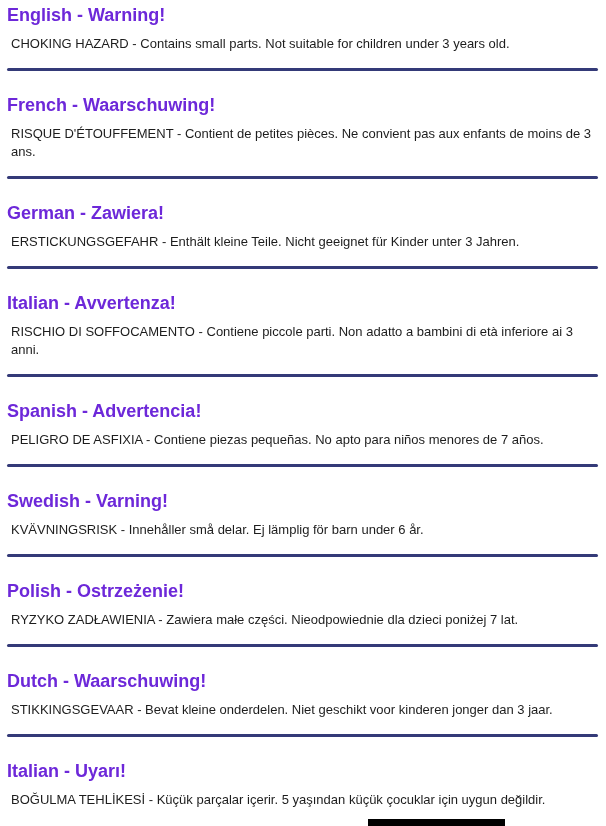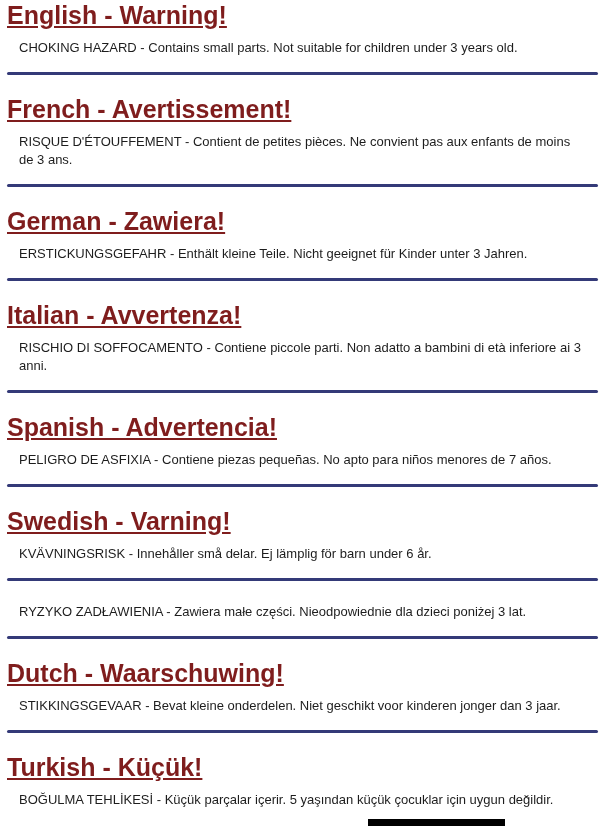--- a/index.html
+++ b/index.html
@@ -11,32 +11,31 @@
     width: 606px;
     height: 826px;
     position: relative;
     overflow: hidden;
     font-family: "Liberation Sans", sans-serif;
   }
   .label-content {
     padding: 3px 8px 0 7px;
   }
   .warn-heading {
-    font-size: 25px;
+    font-size: 18px;
     line-height: 24px;
     font-weight: bold;
-    color: #7f1d1d;
+    color: #6d28d9;
     margin: 0 0 8px 0;
-    text-decoration: underline;
   }
   .warn-body {
     font-size: 13px;
     line-height: 18px;
     color: #1d1d1d;
-    margin: 12px;
+    margin: 4px;
     max-width: 592px;
     font-weight: 500;
   }
   .divider {
     height: 3px;
     background: #343a78;
     border-radius: 2px;
     margin: 15px 0 22px 0;
   }
   .bottom-bar {
@@ -53,21 +52,21 @@
 
 <div class="label-content">
 
   <section class="warn-section">
     <h2 class="warn-heading">English - Warning!</h2>
     <p class="warn-body">CHOKING HAZARD - Contains small parts. Not suitable for children under 3 years old.</p>
   </section>
   <div class="divider"></div>
 
   <section class="warn-section">
-    <h2 class="warn-heading">French - Avertissement!</h2>
+    <h2 class="warn-heading">French - Waarschuwing!</h2>
     <p class="warn-body">RISQUE D'ÉTOUFFEMENT - Contient de petites pièces. Ne convient pas aux enfants de moins de 3 ans.</p>
   </section>
   <div class="divider"></div>
 
   <section class="warn-section">
     <h2 class="warn-heading">German - Zawiera!</h2>
     <p class="warn-body">ERSTICKUNGSGEFAHR - Enthält kleine Teile. Nicht geeignet für Kinder unter 3 Jahren.</p>
   </section>
   <div class="divider"></div>
 
@@ -83,30 +82,31 @@
   </section>
   <div class="divider"></div>
 
   <section class="warn-section">
     <h2 class="warn-heading">Swedish - Varning!</h2>
     <p class="warn-body">KVÄVNINGSRISK - Innehåller små delar. Ej lämplig för barn under 6 år.</p>
   </section>
   <div class="divider"></div>
 
   <section class="warn-section">
-    <p class="warn-body">RYZYKO ZADŁAWIENIA - Zawiera małe części. Nieodpowiednie dla dzieci poniżej 3 lat.</p>
+    <h2 class="warn-heading">Polish - Ostrzeżenie!</h2>
+    <p class="warn-body">RYZYKO ZADŁAWIENIA - Zawiera małe części. Nieodpowiednie dla dzieci poniżej 7 lat.</p>
   </section>
   <div class="divider"></div>
 
   <section class="warn-section">
     <h2 class="warn-heading">Dutch - Waarschuwing!</h2>
     <p class="warn-body">STIKKINGSGEVAAR - Bevat kleine onderdelen. Niet geschikt voor kinderen jonger dan 3 jaar.</p>
   </section>
   <div class="divider"></div>
 
   <section class="warn-section">
-    <h2 class="warn-heading">Turkish - Küçük!</h2>
+    <h2 class="warn-heading">Italian - Uyarı!</h2>
     <p class="warn-body">BOĞULMA TEHLİKESİ - Küçük parçalar içerir. 5 yaşından küçük çocuklar için uygun değildir.</p>
   </section>
 
 </div>
 
 <div class="bottom-bar"></div>
 
 </body></html>

